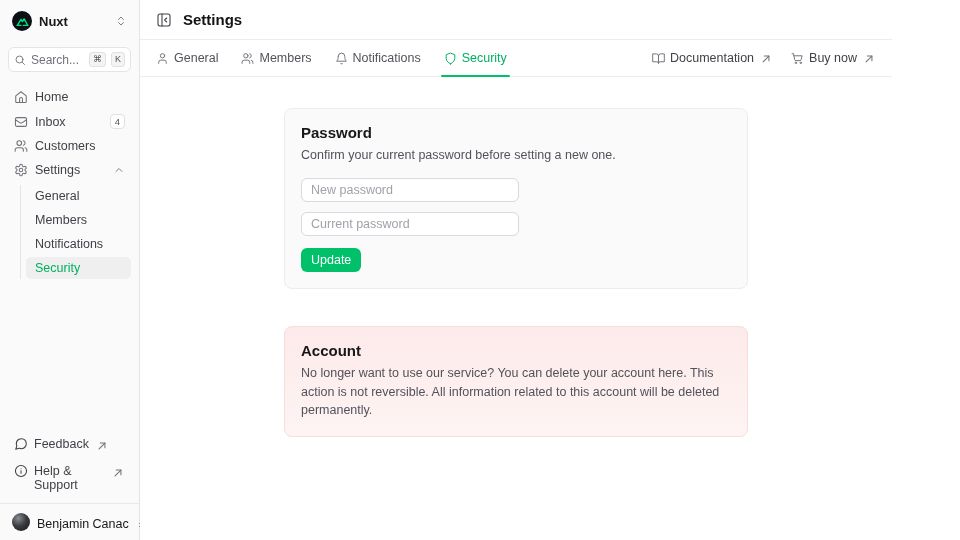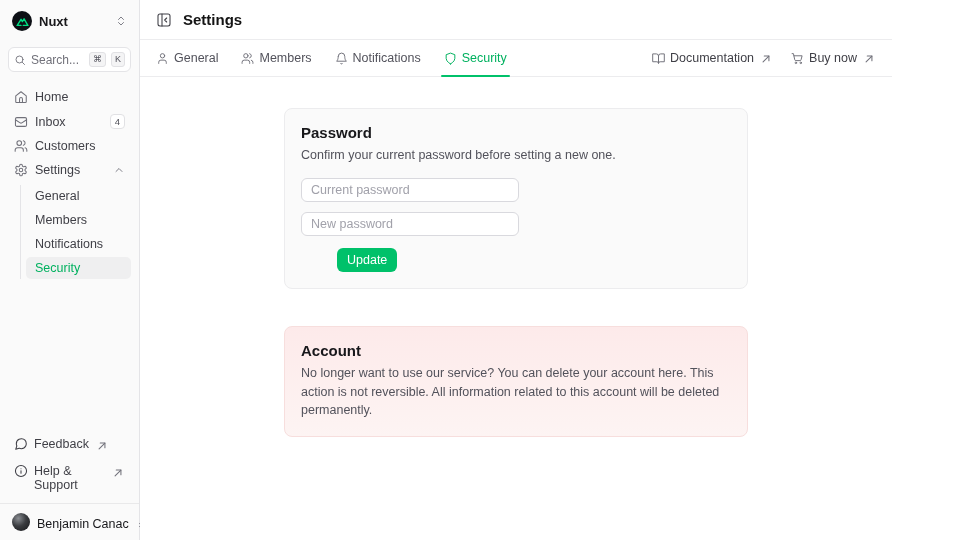--- a/index.html
+++ b/index.html
@@ -69,21 +69,21 @@
   .card-danger { background:linear-gradient(180deg, #fdeaea 0%, #fdf4f3 100%);
                  border:1px solid #f7dedd; margin-top:37px; }
   .card-title { font-size:15px; font-weight:600; color:#18181b; }
   .card-desc { margin-top:5px; font-size:12.5px; color:#52525b; line-height:1.5; }
   .pw-form { margin-top:13px; }
   .input { display:block; width:218px; height:24px; padding:0 9px; font-size:12.5px;
            border:1px solid #d9d9de; border-radius:6px; background:#fff; color:#18181b;
            margin-bottom:10px; font-family:inherit; outline:none; }
   .input::placeholder { color:#a1a1aa; }
   .btn { display:inline-block; border:none; border-radius:6px; font-size:12.5px; font-weight:500;
-         color:#fff; padding:5px 10px; font-family:inherit; cursor:pointer;margin-left:36px; }
+         color:#fff; padding:5px 10px; font-family:inherit; cursor:pointer; }
   .btn-primary { background:#00c16a; margin-top:2px; }
   .btn-danger { background:#f02a3c; margin-top:12px; }
 
   .ic { width:14px; height:14px; fill:none; stroke:currentColor; stroke-width:1.8;
         stroke-linecap:round; stroke-linejoin:round; flex:none; }
   .ic-sm { width:12px; height:12px; }
   .ic-xs { width:13px; height:13px; }
 </style>
 </head>
 <body>
@@ -267,22 +267,22 @@
       </div>
     </div>
 
     <div class="content">
       <div class="col">
 
         <section class="card card-pw">
           <h2 class="card-title">Password</h2>
           <p class="card-desc">Confirm your current password before setting a new one.</p>
           <div class="pw-form">
+            <input class="input" type="password" placeholder="New password" style="">
             <input class="input" type="password" placeholder="Current password" style="">
-            <input class="input" type="password" placeholder="New password" style="">
             <button class="btn btn-primary">Update</button>
           </div>
         </section>
 
         <section class="card card-danger">
           <h2 class="card-title">Account</h2>
           <p class="card-desc">No longer want to use our service? You can delete your account here. This action is not reversible. All information related to this account will be deleted permanently.</p>
         </section>
 
       </div>

